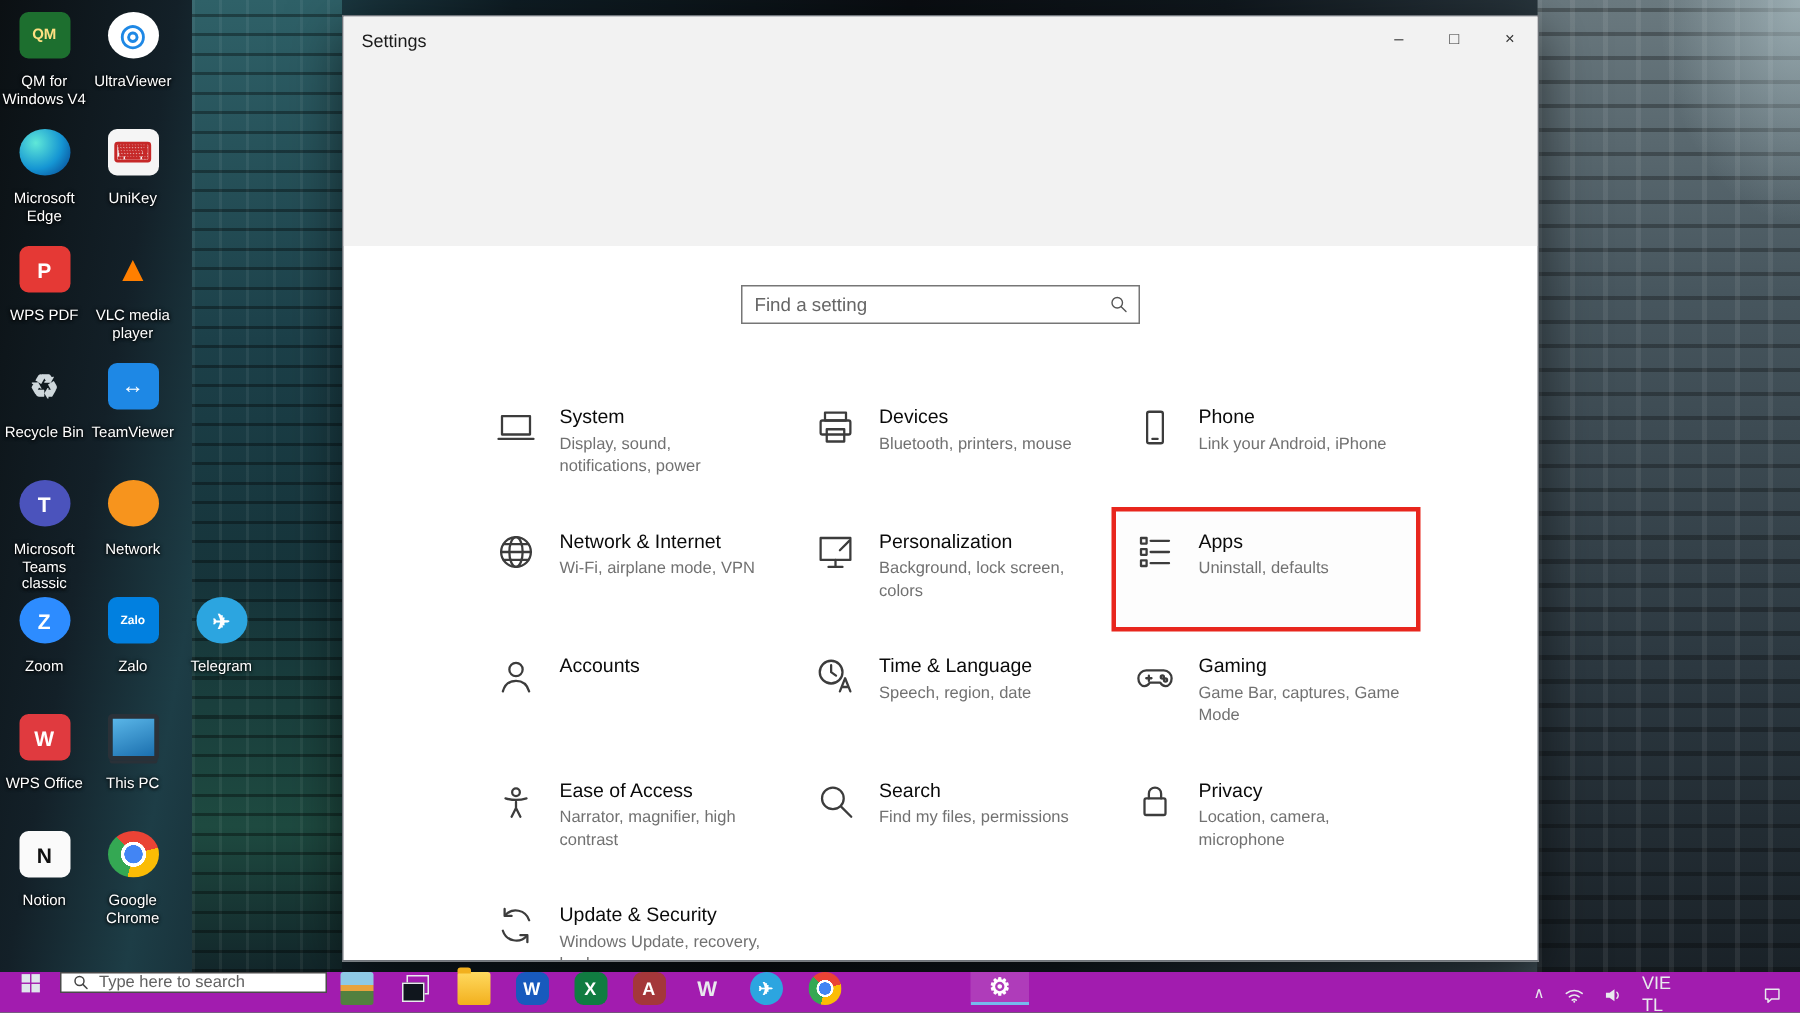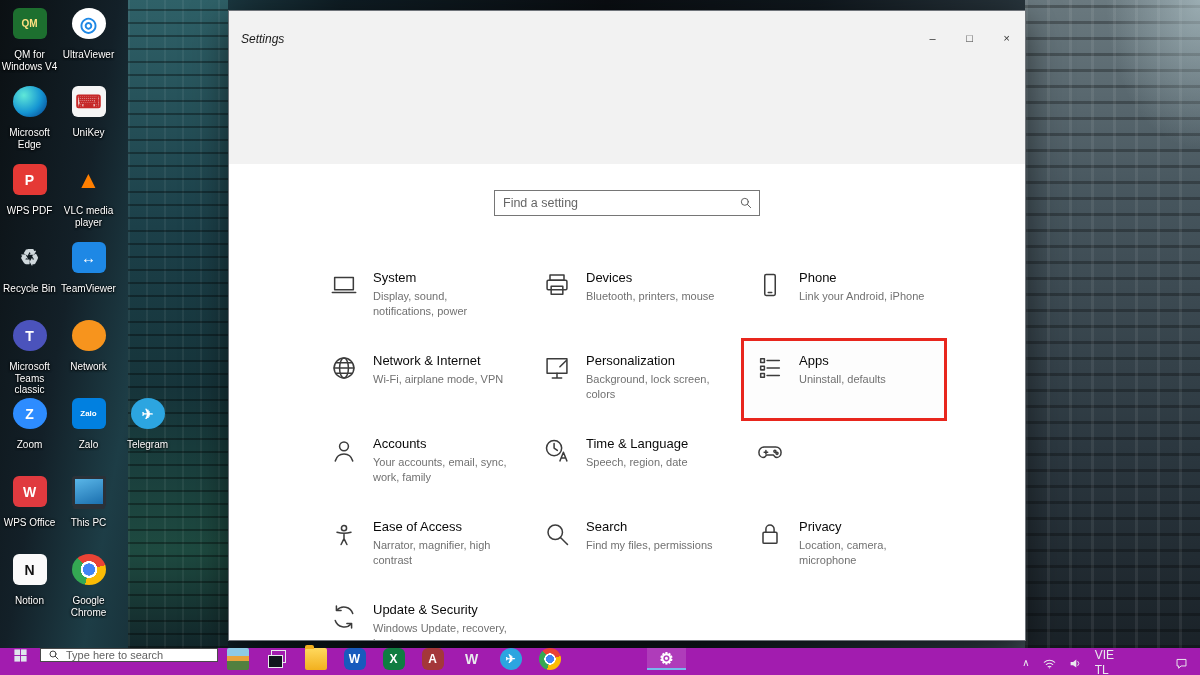--- a/index.html
+++ b/index.html
@@ -42,21 +42,21 @@
   .bg-photo { background:linear-gradient(180deg,#8ecae6 0 38%,#e8a33d 38% 58%,#52803f 58% 100%); border-radius:2px; }
   .bg-monitor { background:linear-gradient(160deg,#5ab6e8,#1b6fae); border:3px solid #2a3138; border-radius:3px; box-shadow:0 3px 0 -1px #2a3138; }
   .bg-taskview { position:relative; background:transparent; }
   .bg-taskview::before { content:""; position:absolute; right:2px; top:2px; width:13px; height:11px; border:1.5px solid #e8eaed; }
   .bg-taskview::after { content:""; position:absolute; left:2px; bottom:2px; width:13px; height:11px; border:1.5px solid #e8eaed; background:#10161d; }
 
   
   .window { position:absolute; left:228px; top:10px; width:798px; height:631px; background:#ffffff;
     border:1px solid #6f747a; box-shadow:0 10px 34px rgba(0,0,0,0.55); z-index:3; overflow:hidden; }
   .win-header { position:absolute; left:0; top:0; right:0; height:153px; background:#f2f2f2; }
-  .titlebar { position:absolute; left:0; top:12px; right:0; height:32px;font-style:italic; }
+  .titlebar { position:absolute; left:0; top:0; right:0; height:32px; }
   .win-title { position:absolute; left:12px; top:9px; font-size:12px; color:#1a1a1a; }
   .win-controls { position:absolute; right:0; top:0; display:flex; height:30px; }
   .win-btn { width:37px; height:30px; display:flex; align-items:center; justify-content:center; font-size:11px; color:#333; cursor:pointer; }
   .find-setting { position:absolute; left:50%; transform:translateX(-50%); top:179px; width:266px; height:26px;
     background:#fff; border:1px solid #767676; display:flex; align-items:center; }
   .find-setting input { flex:1; height:100%; border:none; outline:none; background:transparent; padding:0 8px;
     font-size:12.5px; color:#333; font-family:inherit; }
   .find-setting input::placeholder { color:#666; }
   .search-glyph { width:26px; height:16px; color:#555; flex:none; display:flex; align-items:center; justify-content:center; cursor:pointer; }
   .search-glyph svg { width:14px; height:14px; }
@@ -308,41 +308,44 @@
       <div class="cat-desc">Uninstall, defaults</div>
     </div>
   </div>
       <div class="cat">
     <span class="cat-icon"><svg viewBox="0 0 24 24" fill="none" stroke="currentColor" stroke-width="1.3" stroke-linecap="round" stroke-linejoin="round">
             <circle cx="12" cy="8" r="3.8"></circle>
             <path d="M4.5 20.5c1.2-4.2 3.8-6 7.5-6s6.3 1.8 7.5 6"></path>
           </svg></span>
     <div class="cat-text">
       <div class="cat-title">Accounts</div>
-      <div class="cat-desc">Your accounts, email, sync, work, family</div>
     </div>
   </div>
       <div class="cat">
     <span class="cat-icon"><svg viewBox="0 0 24 24" fill="none" stroke="currentColor" stroke-width="1.3" stroke-linecap="round" stroke-linejoin="round">
             <circle cx="9.5" cy="9.5" r="6.5"></circle>
             <path d="M9.5 5.5v4l2.8 2"></path>
             <path d="M14.5 20.5l3-7.5 3 7.5M15.6 18h3.8"></path>
           </svg></span>
     <div class="cat-text">
       <div class="cat-title">Time &amp; Language</div>
       <div class="cat-desc">Speech, region, date</div>
     </div>
   </div>
       <div class="cat">
     <span class="cat-icon"><svg viewBox="0 0 24 24" fill="none" stroke="currentColor" stroke-width="1.3" stroke-linecap="round" stroke-linejoin="round">
             <path d="M7 8.5h10a4.5 4.5 0 0 1 4.5 4.5c0 2.5-1.5 4.5-3.5 4.5-1.5 0-2.3-.8-3-2h-6c-.7 1.2-1.5 2-3 2-2 0-3.5-2-3.5-4.5A4.5 4.5 0 0 1 7 8.5z"></path>
             <path d="M8.5 11.5v3M7 13h3"></path>
             <circle cx="16.2" cy="12.3" r="0.9"></circle>
             <circle cx="18" cy="14" r="0.9"></circle>
           </svg></span>
+    <div class="cat-text">
+      <div class="cat-title">Gaming</div>
+      <div class="cat-desc">Game Bar, captures, Game Mode</div>
+    </div>
   </div>
       <div class="cat">
     <span class="cat-icon"><svg viewBox="0 0 24 24" fill="none" stroke="currentColor" stroke-width="1.3" stroke-linecap="round" stroke-linejoin="round">
             <circle cx="12" cy="7" r="2.2"></circle>
             <path d="M6 10.5c4 1.2 8 1.2 12 0M12 12.5v3.5M12 16l-2.5 5M12 16l2.5 5"></path>
           </svg></span>
     <div class="cat-text">
       <div class="cat-title">Ease of Access</div>
       <div class="cat-desc">Narrator, magnifier, high contrast</div>
     </div>

